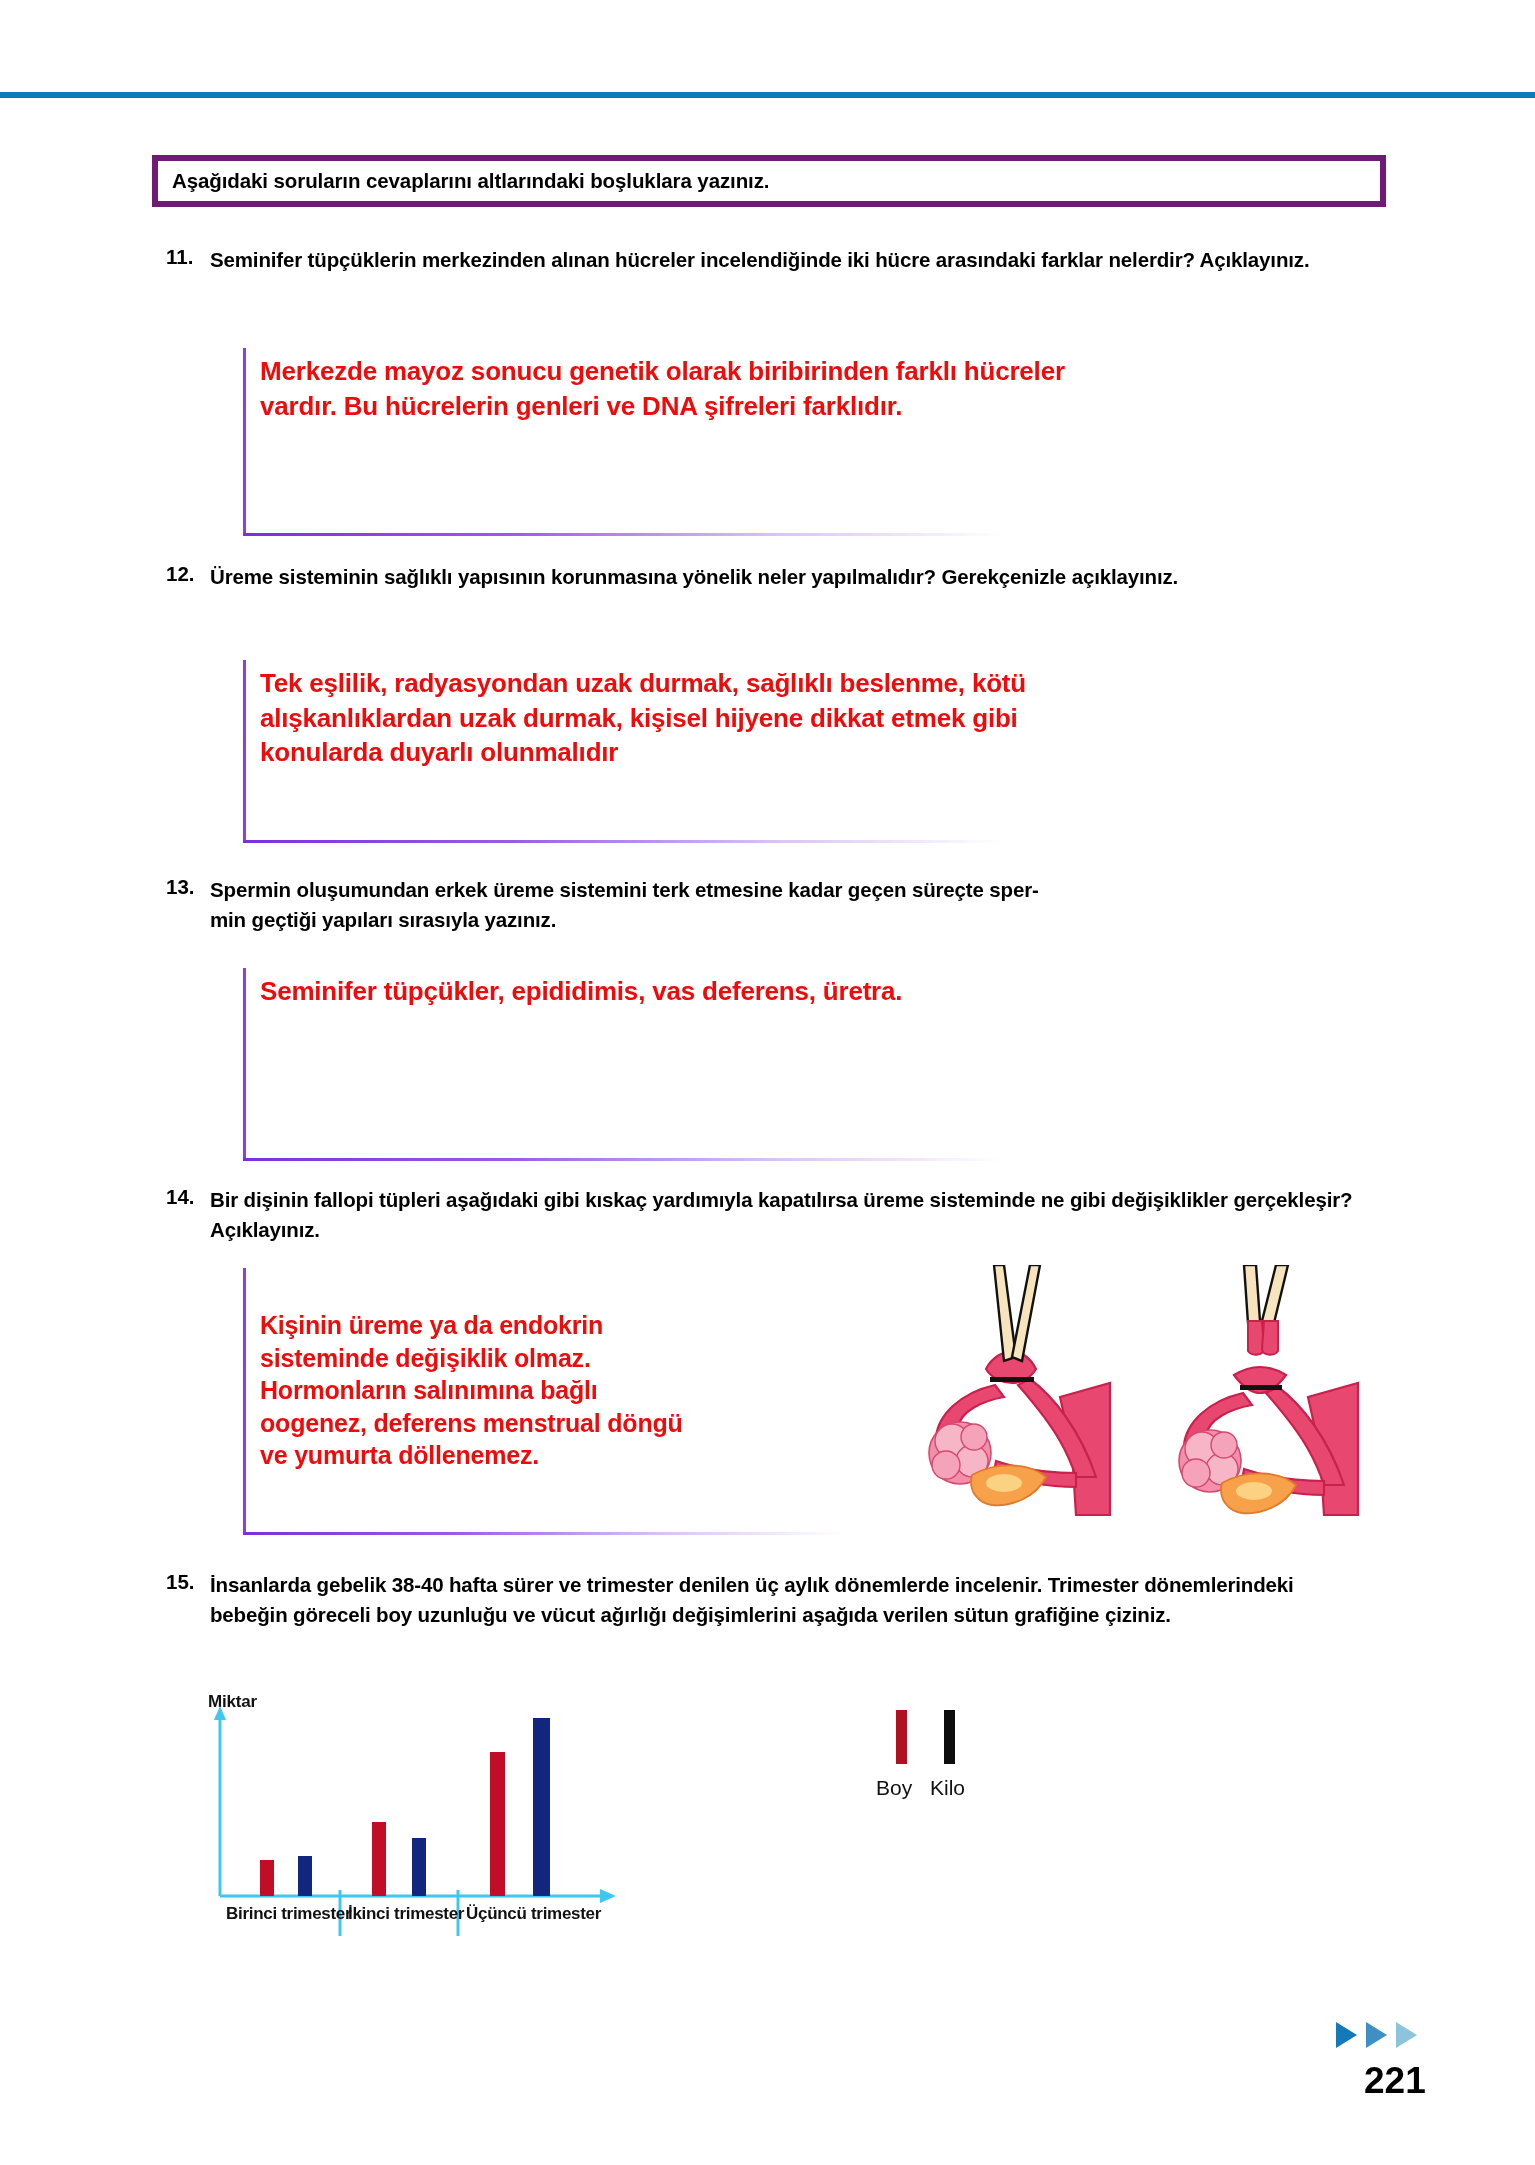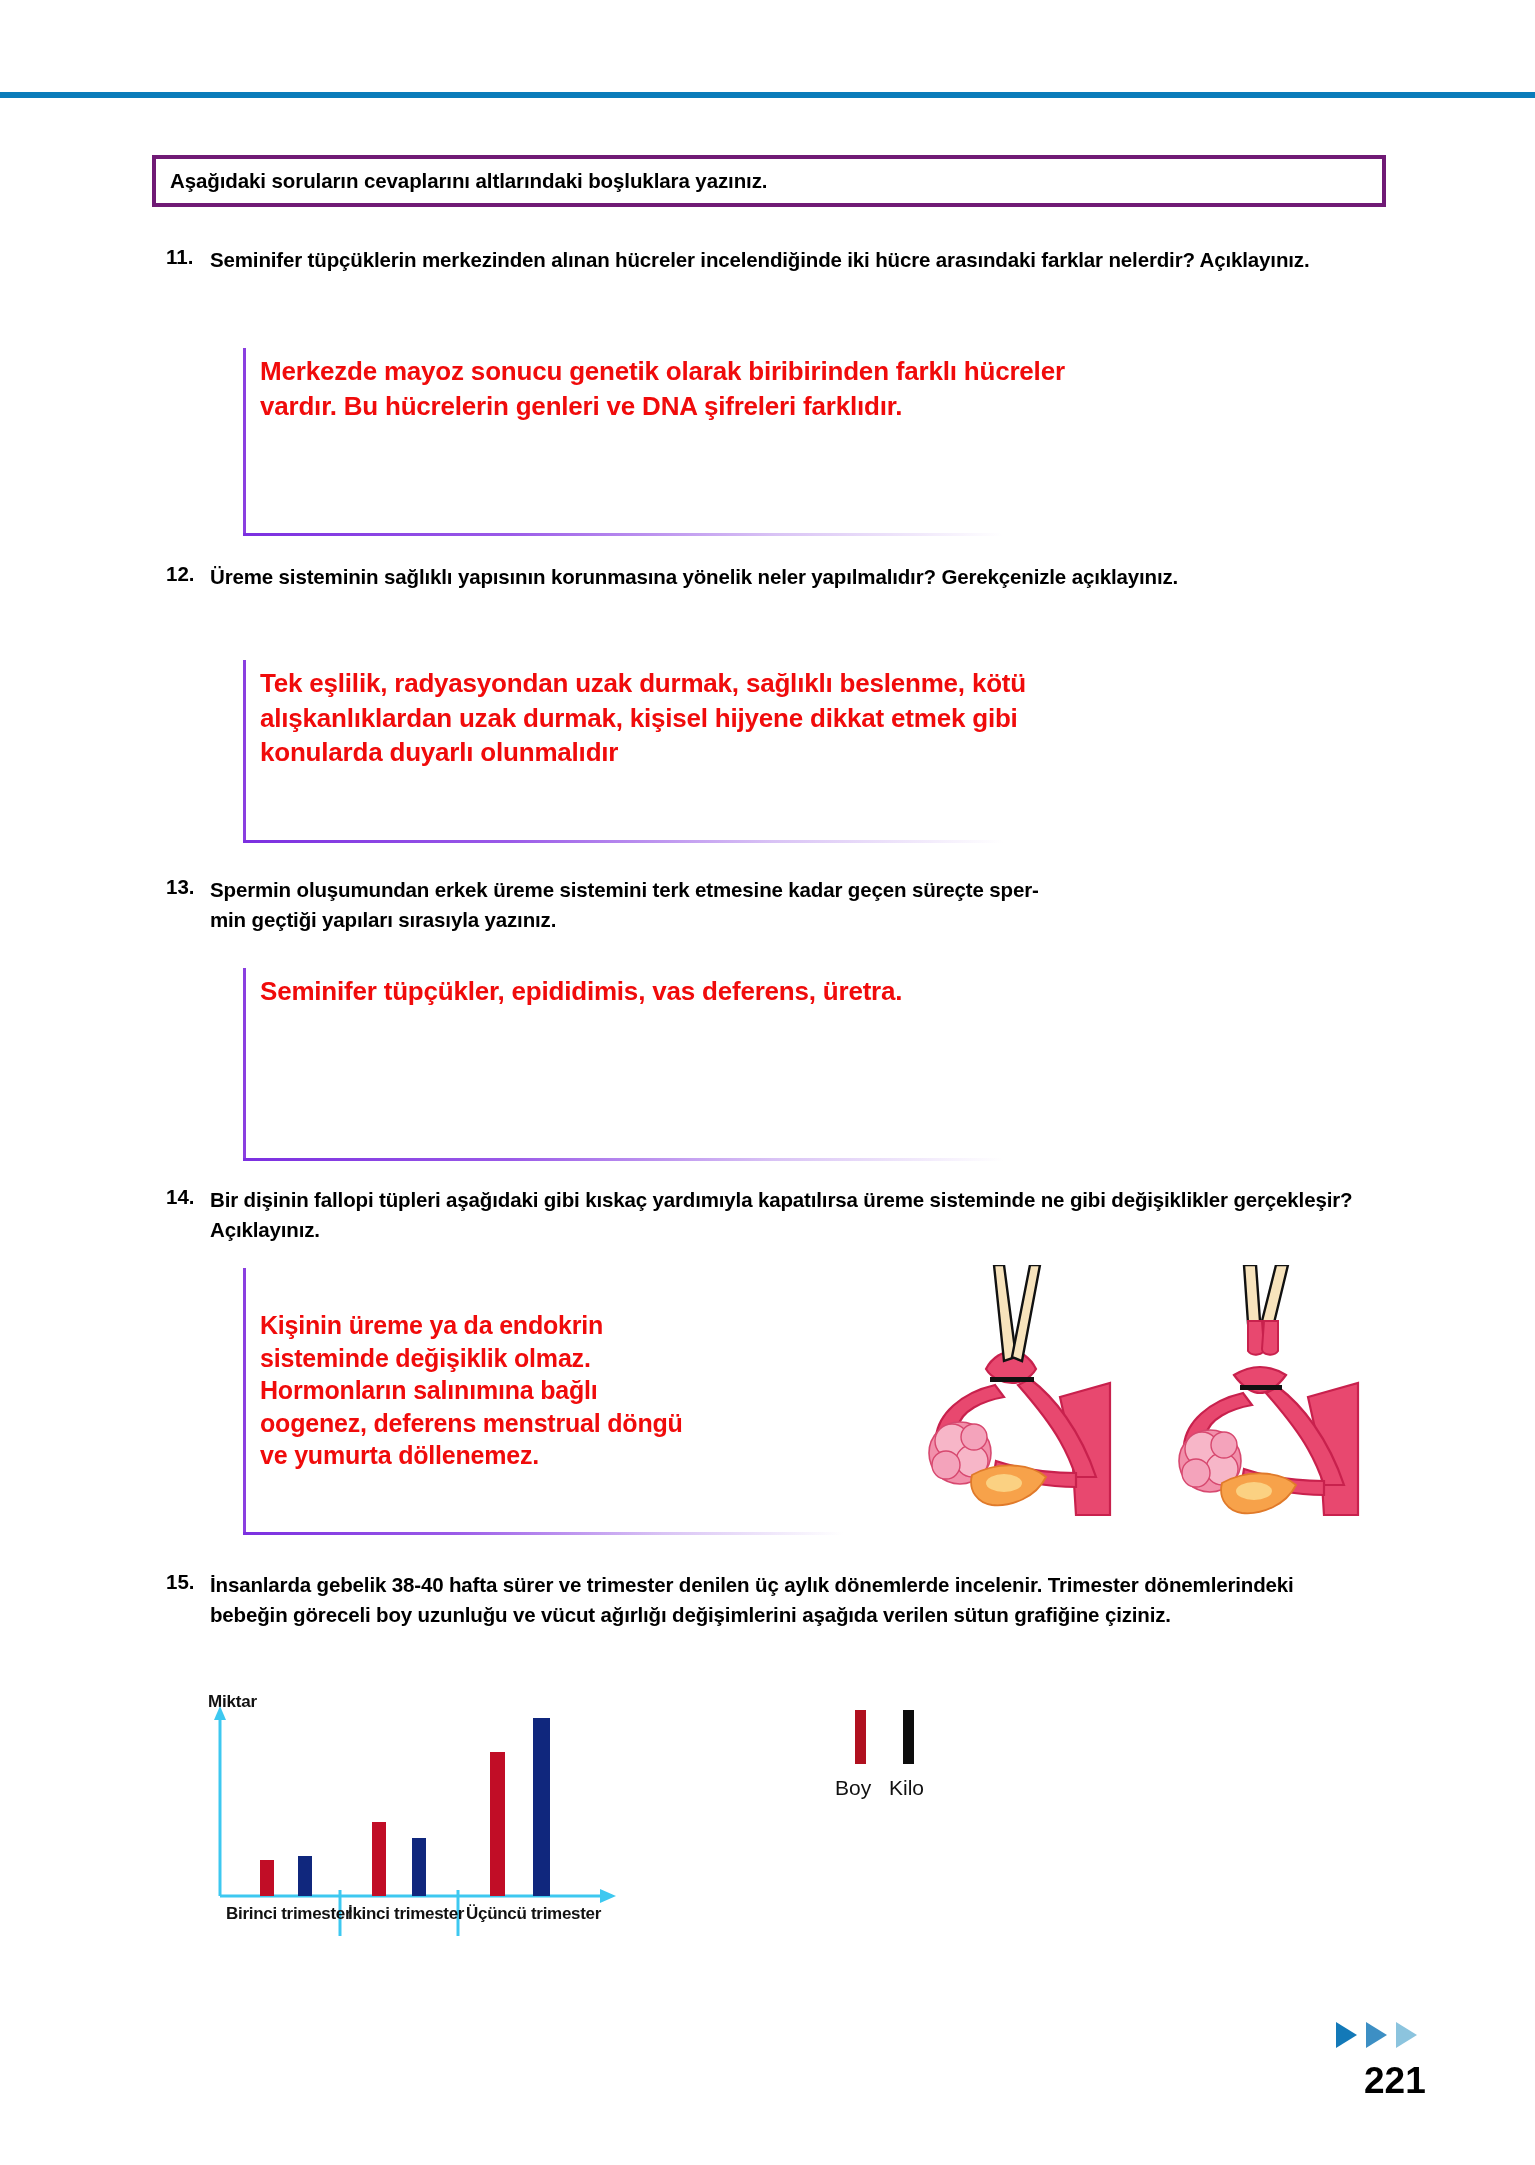--- a/index.html
+++ b/index.html
@@ -14,21 +14,21 @@
 
   
   .top-rule {
     position:absolute; left:0; top:92px; width:1535px; height:6px;
     background:#0b7cba;
   }
 
   
   .instruction-box {
     position:absolute; left:152px; top:155px; width:1234px; height:52px;
-    border:4px solid #701a75;
+    border:6px solid #701a75;
     box-sizing:border-box;
     display:flex; align-items:center;
   }
   .instruction-box .txt {
     font-size:20.5px; font-weight:bold; color:#000;
     padding-left:14px; letter-spacing:-0.1px;
   }
 
   
   .q { position:absolute; display:flex; }
@@ -70,21 +70,21 @@
     position:absolute; font-size:17px; font-weight:bold; color:#111;
     letter-spacing:-0.2px;
   }
   .tick-label {
     position:absolute; font-size:17px; font-weight:bold; color:#111;
     letter-spacing:-0.3px; white-space:nowrap;
   }
   .bar { position:absolute; bottom:0; }
 
   
-  .legend { position:absolute; }
+  .legend { position:absolute;margin-left:41px; }
   .legend-swatch { position:absolute; width:11px; }
   .legend-lab { position:absolute; font-size:21px; color:#111; }
 
   
   .footer-arrows { position:absolute; display:flex; gap:9px; }
   .tri {
     width:0; height:0;
     border-top:13px solid transparent;
     border-bottom:13px solid transparent;
     border-left:21px solid #1379b8;

